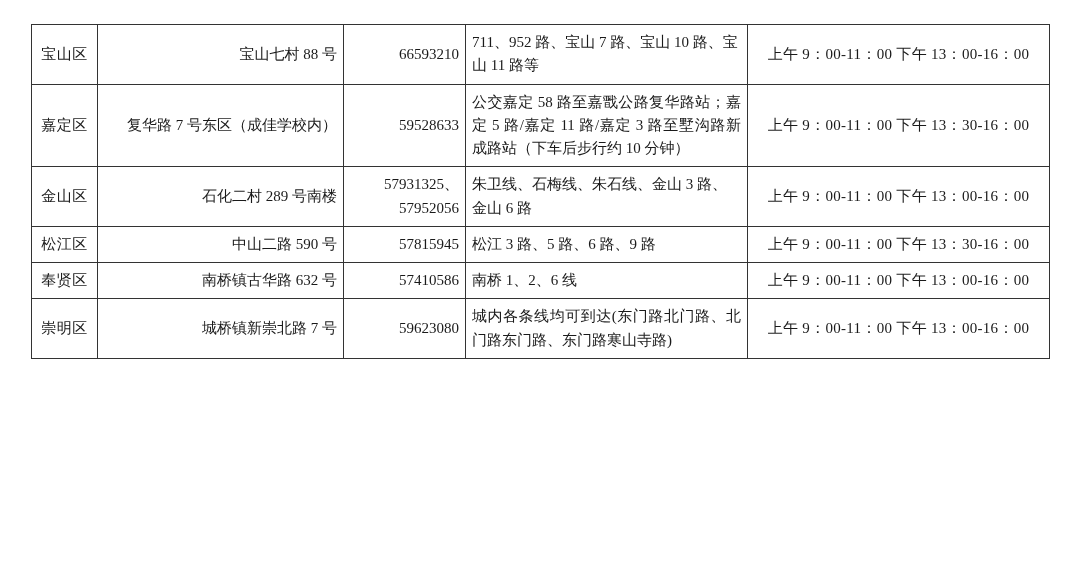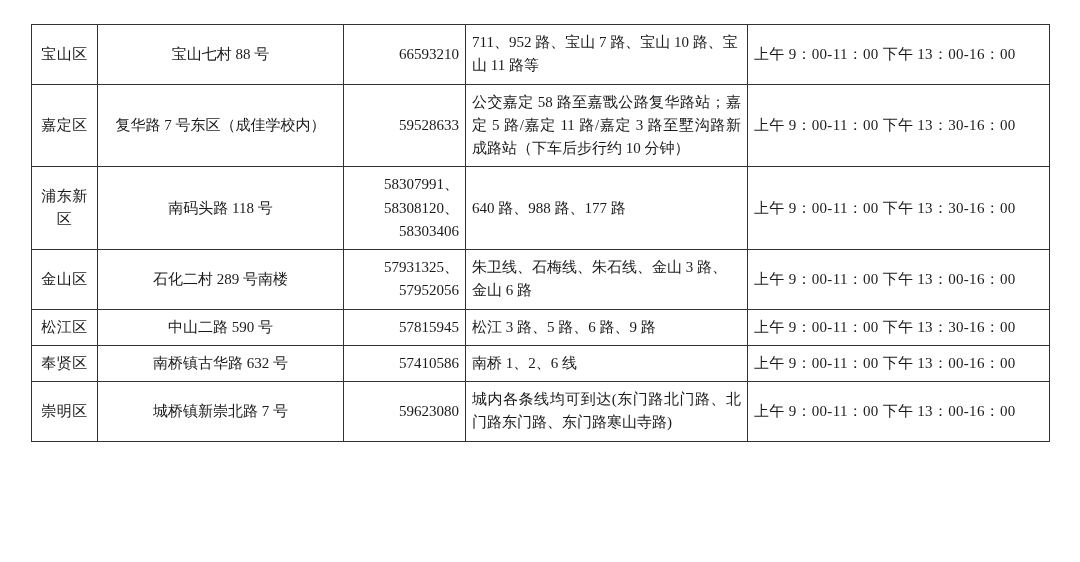--- a/index.html
+++ b/index.html
@@ -41,36 +41,36 @@
   col.c-address  { width: 246px; }
   col.c-phone    { width: 122px; }
   col.c-transit  { width: 282px; }
   col.c-hours    { width: 302px; }
 
   td.district {
     text-align: center;
     letter-spacing: 0.5px;
   }
   td.address {
-    text-align: center;
+    text-align: right;
   }
   td.phone {
     text-align: right;
     line-height: 1.5;
   }
   td.transit {
     text-align: left;
   }
   td.transit.just {
     text-align: justify;
     text-align-last: left;
     margin-top: 27px;
   }
   td.hours {
-    text-align: left;
+    text-align: center;
     white-space: nowrap;
     letter-spacing: 0.3px;
   }
   .cell-line { display: block; }
 </style>
 </head>
 <body>
 
 <div class="page">
   <div class="table-wrap">
@@ -93,31 +93,20 @@
         </tr>
 
         <tr>
           <td class="district">嘉定区</td>
           <td class="address">复华路 7 号东区（成佳学校内）</td>
           <td class="phone">59528633</td>
           <td class="transit just">公交嘉定 58 路至嘉戬公路复华路站；嘉定 5 路/嘉定 11 路/嘉定 3 路至墅沟路新成路站（下车后步行约 10 分钟）</td>
           <td class="hours">上午 9：00-11：00  下午 13：30-16：00</td>
         </tr>
 
-        <tr>
-          <td class="district">浦东新区</td>
-          <td class="address">南码头路 118 号</td>
-          <td class="phone">
-            <span class="cell-line">58307991、</span>
-            <span class="cell-line">58308120、</span>
-            <span class="cell-line">58303406</span>
-          </td>
-          <td class="transit">640 路、988 路、177 路</td>
-          <td class="hours">上午 9：00-11：00  下午 13：30-16：00</td>
-        </tr>
 
         <tr>
           <td class="district">金山区</td>
           <td class="address">石化二村 289 号南楼</td>
           <td class="phone">
             <span class="cell-line">57931325、</span>
             <span class="cell-line">57952056</span>
           </td>
           <td class="transit">朱卫线、石梅线、朱石线、金山 3 路、金山 6 路</td>
           <td class="hours">上午 9：00-11：00  下午 13：00-16：00</td>

